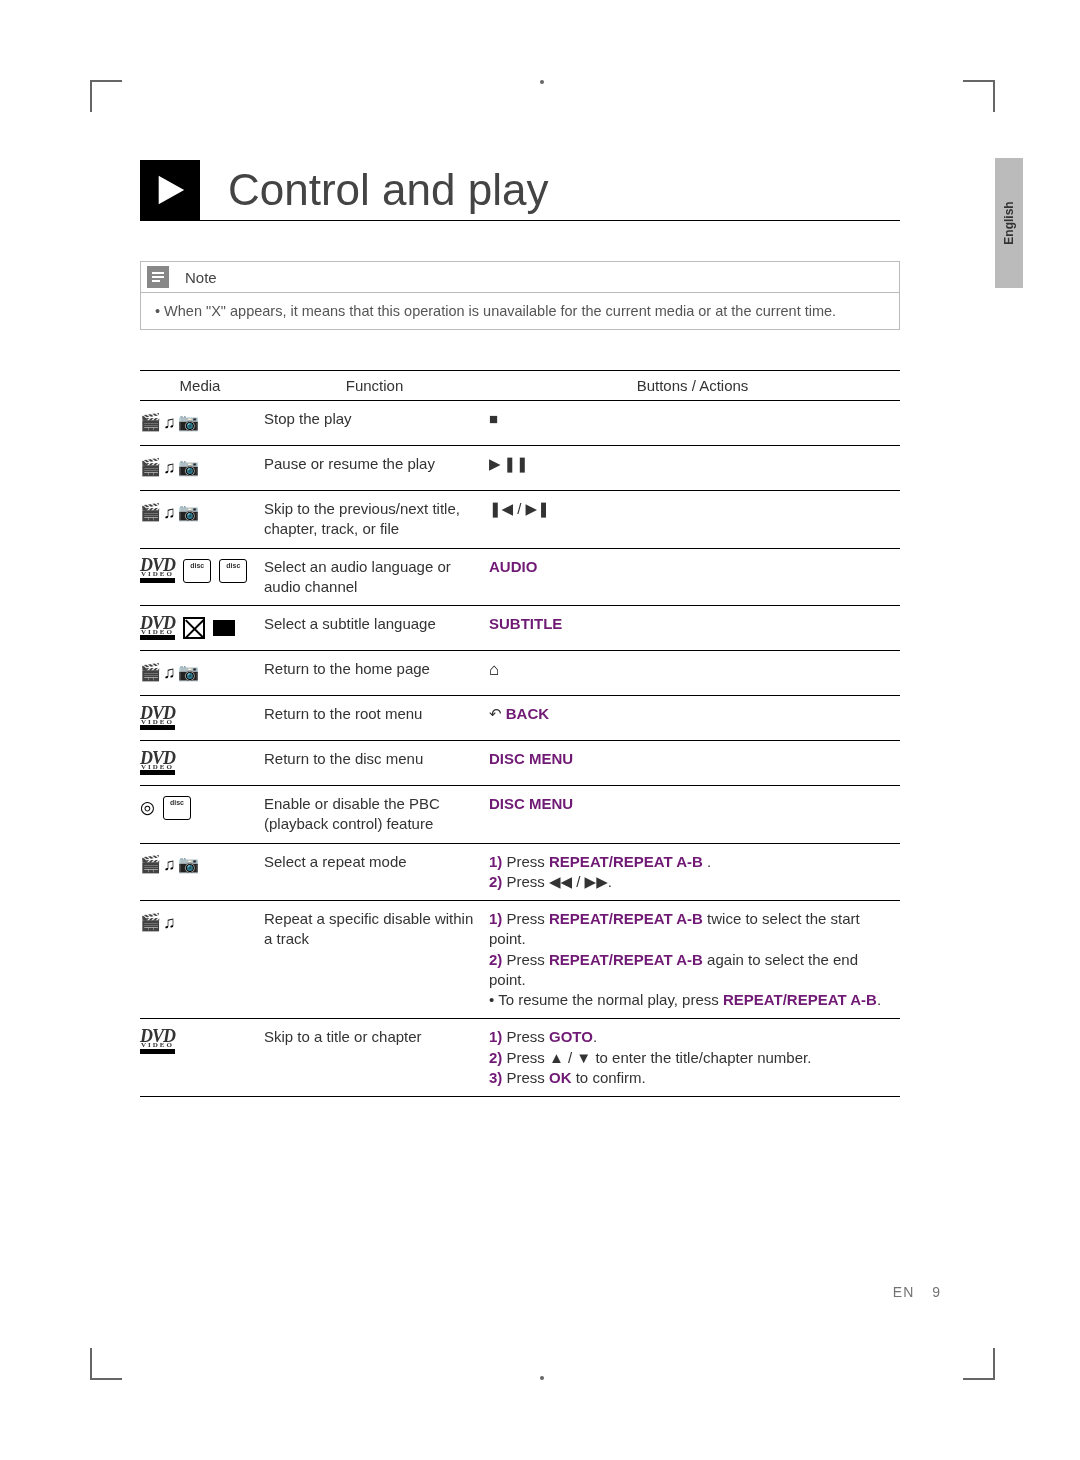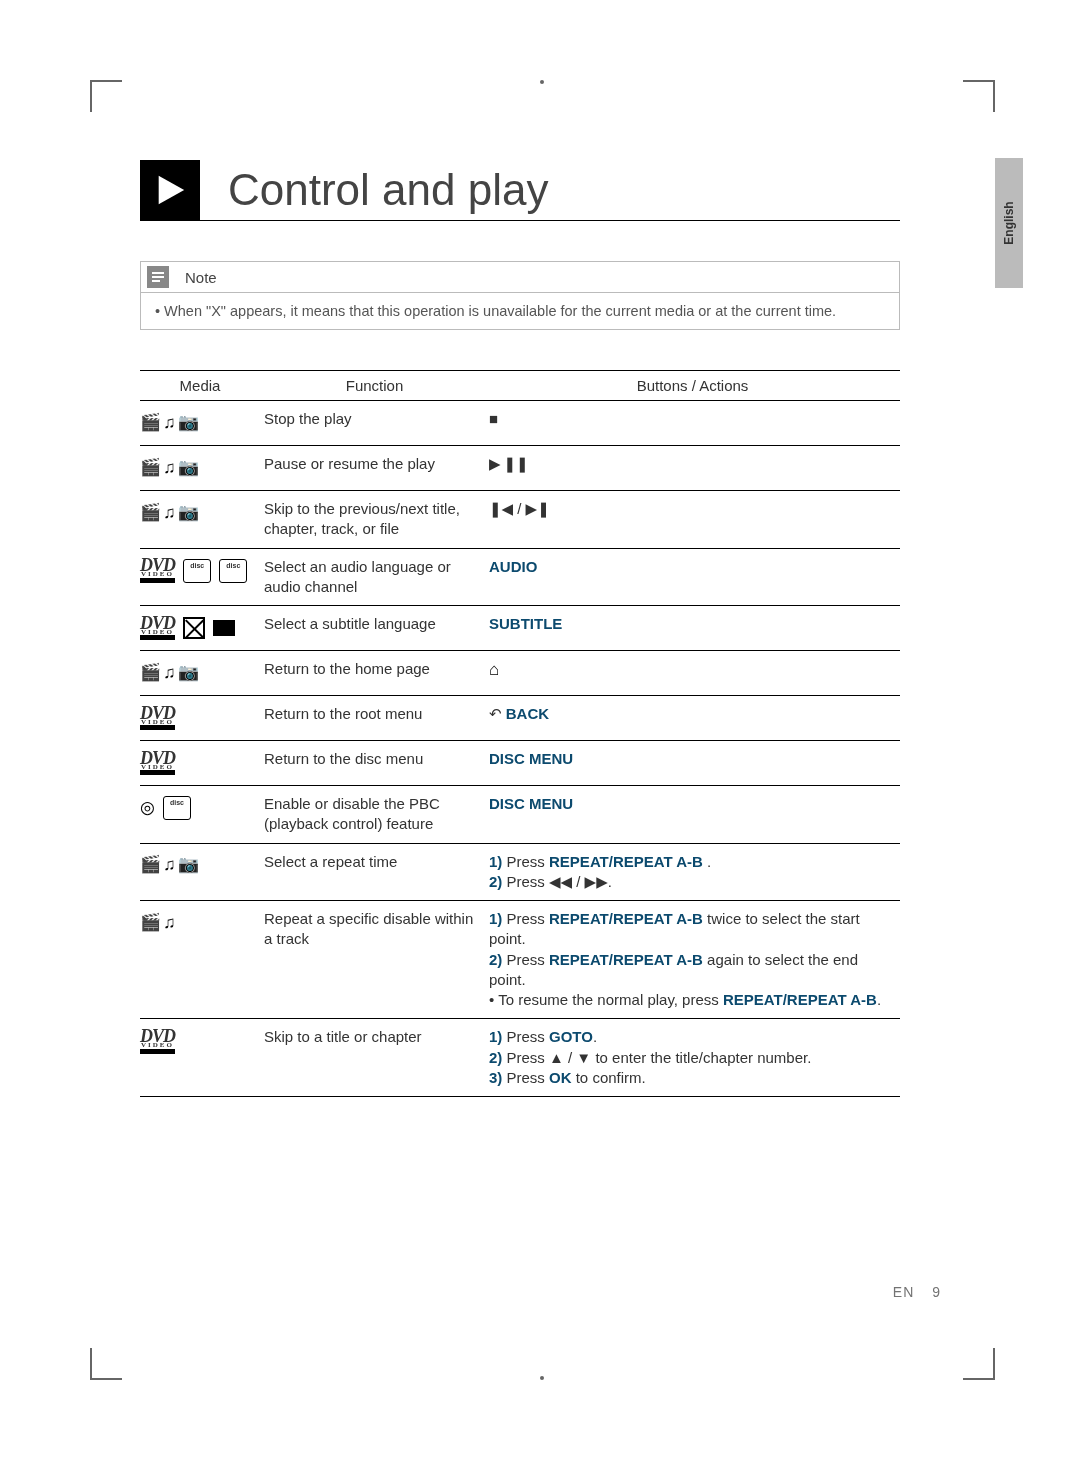--- a/index.html
+++ b/index.html
@@ -143,21 +143,21 @@
     border:1.5px solid #000; border-radius:3px; position:relative;
     font-size:7px; text-align:center; line-height:8px; padding-top:2px;
     font-weight:700;
   }
   .boxx { display:inline-block; width:18px;height:18px;border:2px solid #000; position:relative;}
   .boxx::before, .boxx::after { content:""; position:absolute; background:#000; }
   .boxx::before { width:140%;height:2px; top:50%; left:-20%; transform:rotate(45deg);}
   .boxx::after  { width:140%;height:2px; top:50%; left:-20%; transform:rotate(-45deg);}
   .divx-g { display:inline-block; width:22px; height:16px; background:#000; }
 
-  b { font-weight:700; color:#0c4a6e; }
+  b { font-weight:700; color:#701a75; }
   .home-icon { font-size:17px; color:#000; }
 
   .footer {
     position: absolute;
     right: 140px;
     bottom: 160px;
     font-size: 14px;
     color:#737373;
   }
   .footer .en { letter-spacing:1px; margin-right:14px; }
@@ -297,21 +297,21 @@
           <td class="act"><b>DISC MENU</b></td>
         </tr>
         <tr>
           <td class="media">
             <span class="media-glyphs">
                 <span class="g">🎬</span>
                 <span class="g">♫</span>
                 <span class="g">📷</span>
               </span>
           </td>
-          <td class="func">Select a repeat time</td>
+          <td class="func">Select a repeat mode</td>
           <td class="act"><b>1)</b> Press <b>REPEAT/REPEAT A-B</b> .<br><b>2)</b> Press ◀◀ / ▶▶.</td>
         </tr>
         <tr>
           <td class="media">
             <span class="media-glyphs">
                 <span class="g">🎬</span>
                 <span class="g">♫</span>
               </span>
           </td>
           <td class="func">Repeat a specific disable within a track</td>

